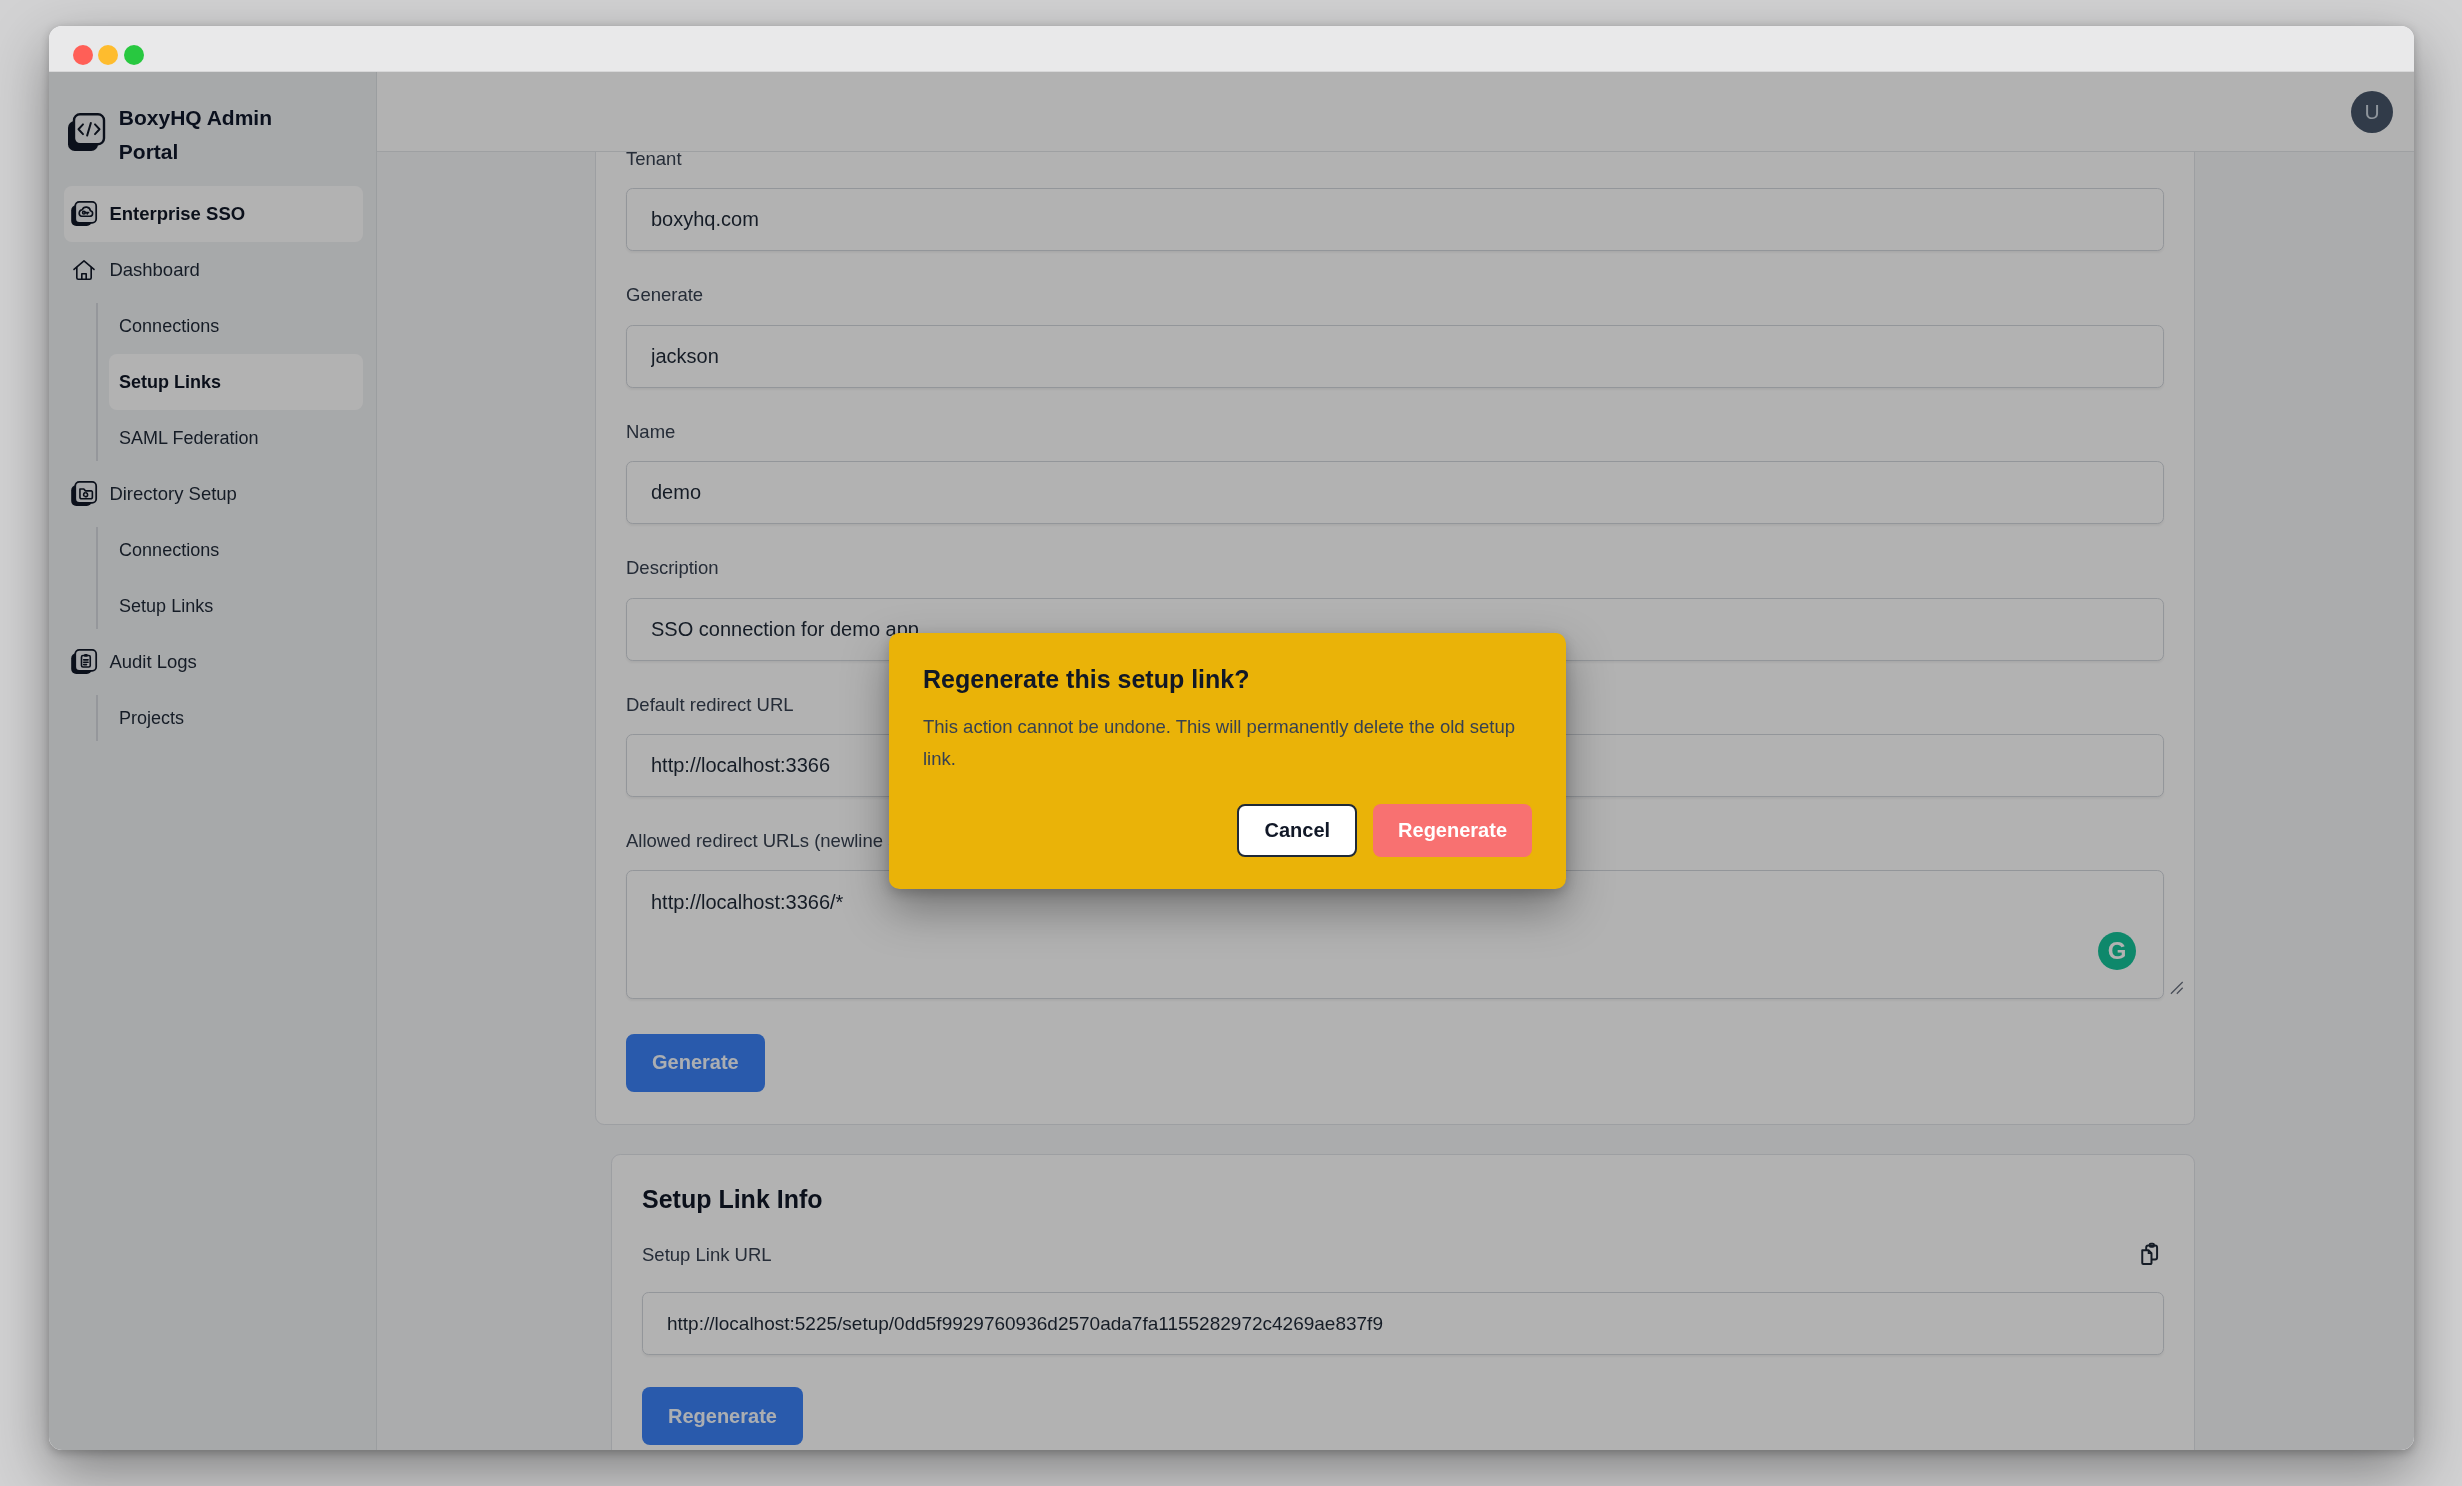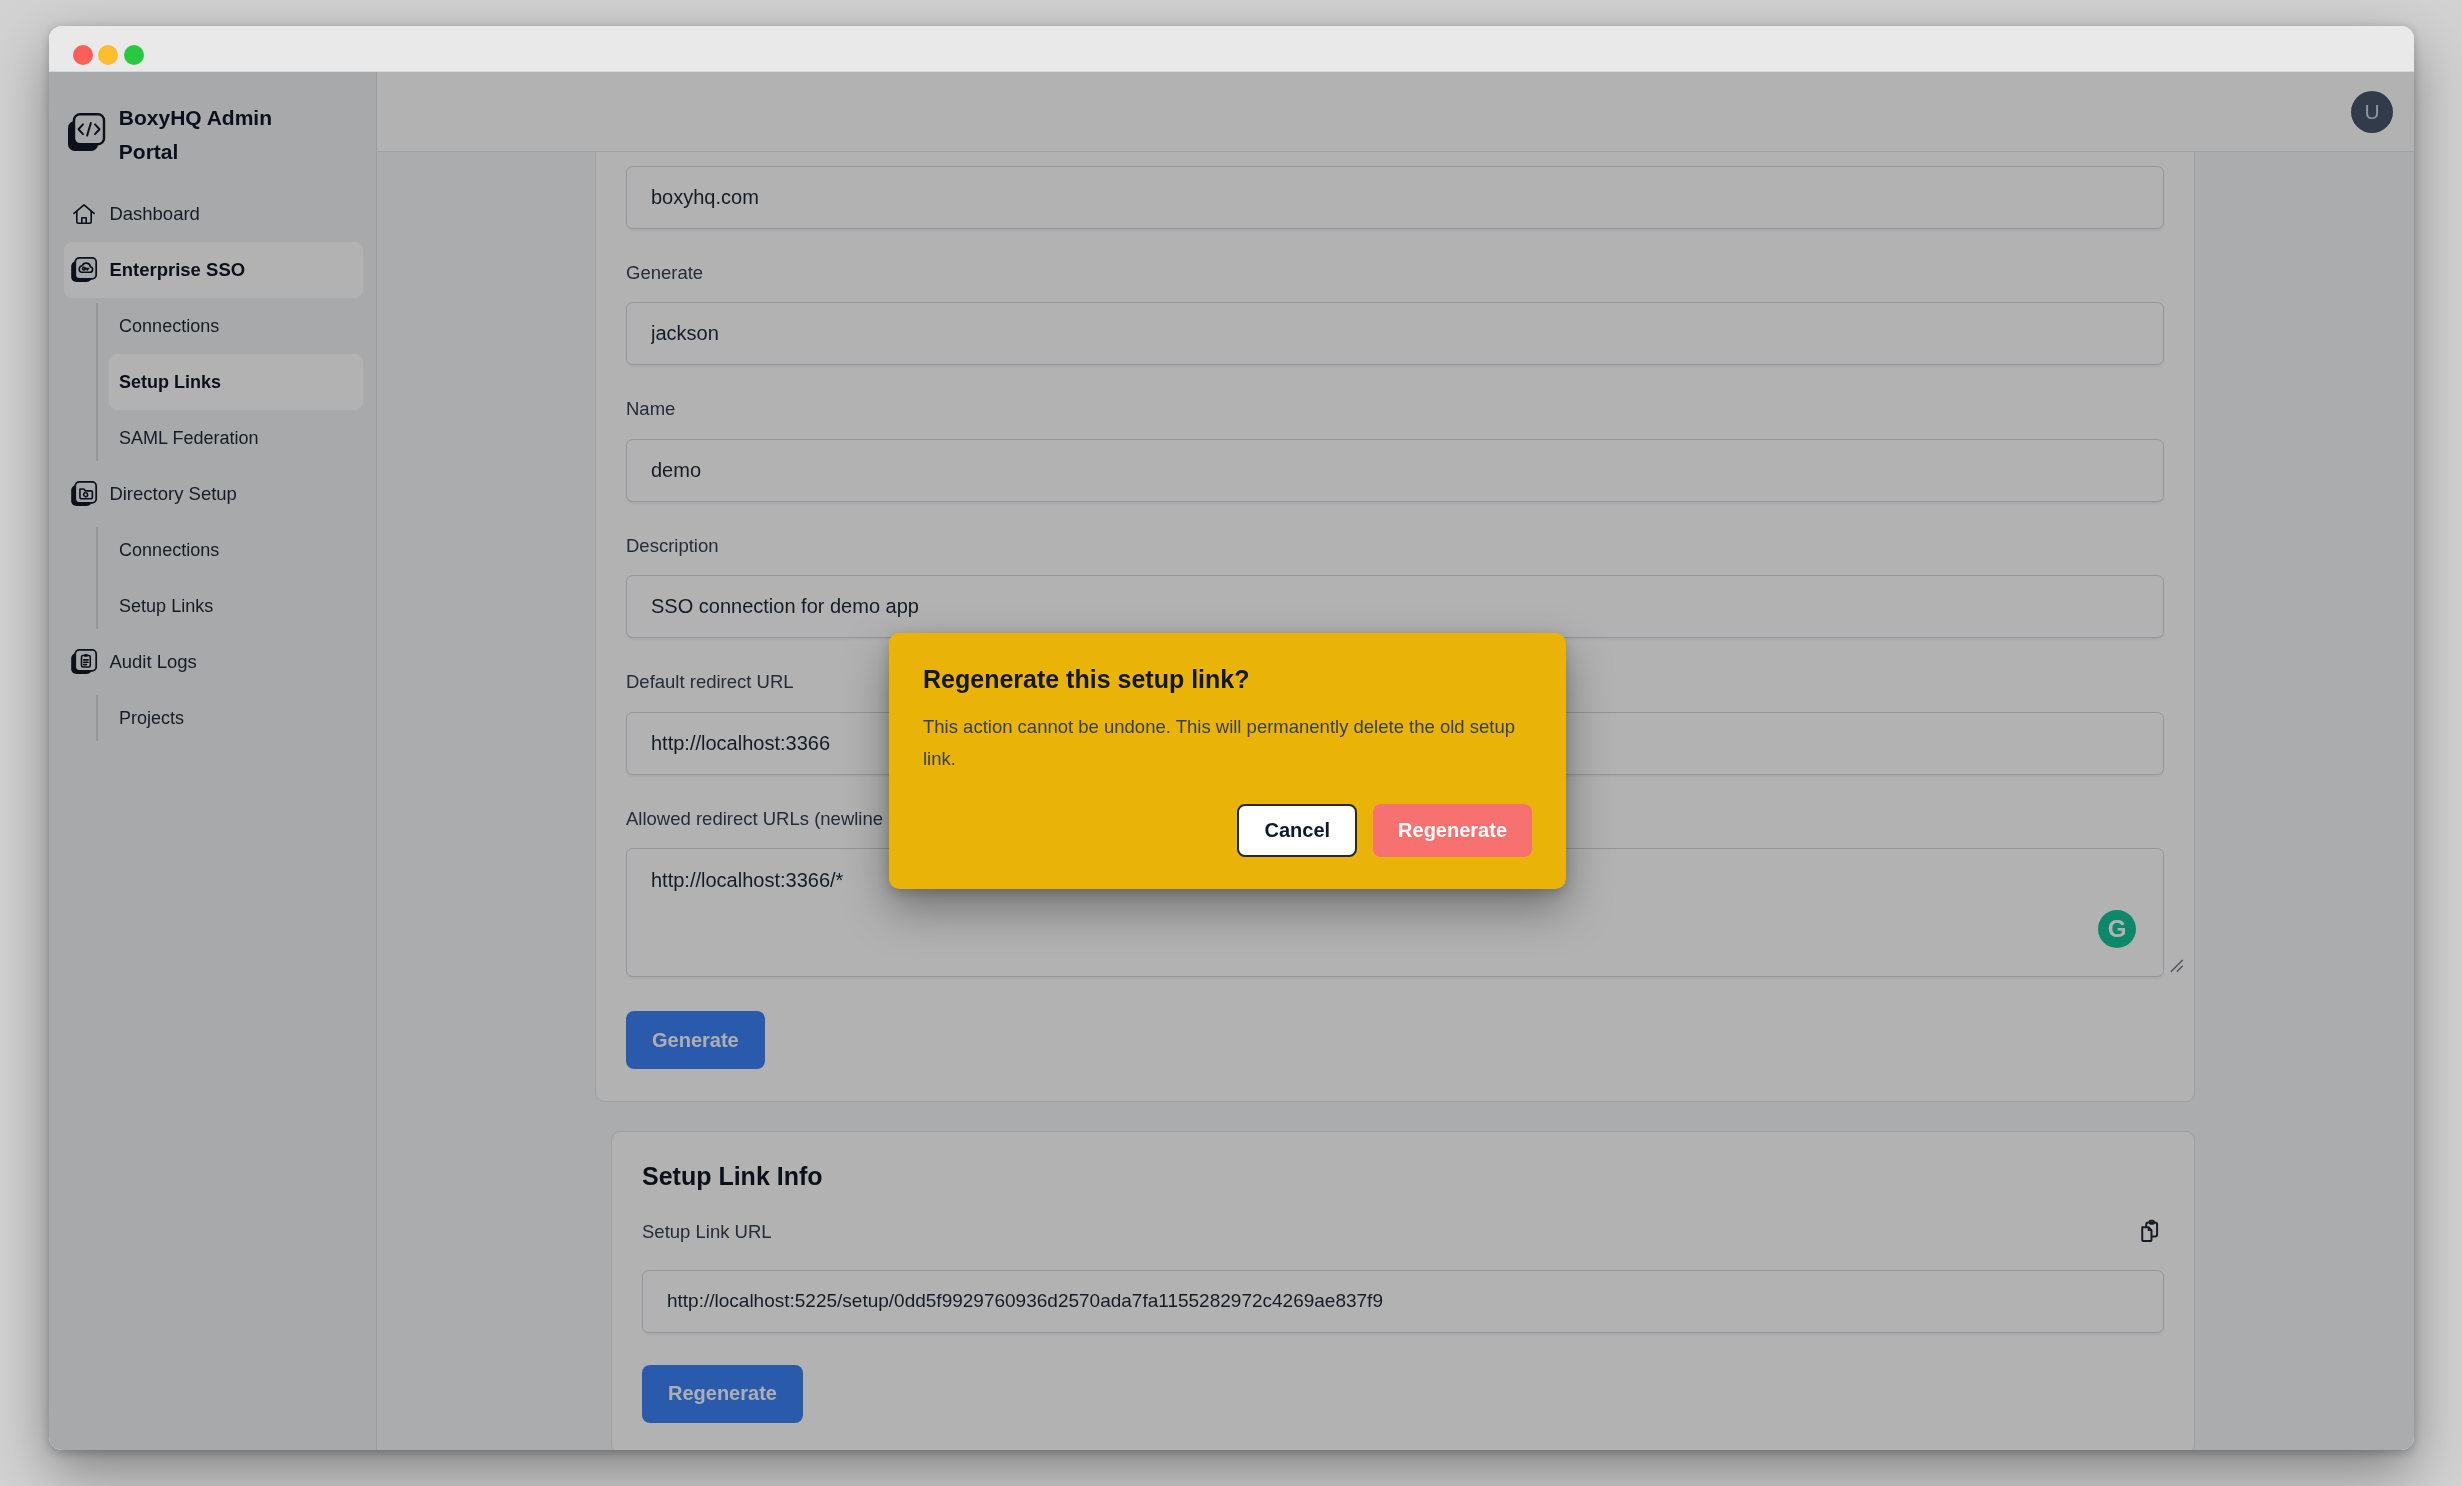--- a/index.html
+++ b/index.html
@@ -128,39 +128,39 @@
       <div class="logo">
         <svg viewBox="0 0 56 60">
           <rect x="4" y="14" width="40" height="40" rx="9" fill="#111827"></rect>
           <rect x="12" y="5" width="40" height="40" rx="8" fill="#eef0f3" stroke="#111827" stroke-width="3.2"></rect>
           <path class="ic" stroke-width="2.8" d="M24 18.5 l-6 6.5 6 6.5 M40 18.5 l6 6.5 -6 6.5 M34.5 16.5 l-5 17"></path>
         </svg>
         <div class="logo-text">BoxyHQ Admin Portal</div>
       </div>
 
       <nav>
-        <div class="nav-row">
-          <svg viewBox="0 0 48 48">
-            <path class="ic" stroke-width="2.8" d="M8 23 L24 9.5 40 23"></path>
-            <path class="ic" stroke-width="2.8" d="M12.5 20 V36.5 a2.2 2.2 0 0 0 2.2 2.2 h18.6 a2.2 2.2 0 0 0 2.2-2.2 V20"></path>
-            <path class="ic" stroke-width="2.8" d="M20.5 38.5 V30 h7 v8.5"></path>
-          </svg>
-          <span>Dashboard</span>
-        </div>
-
         <div class="nav-row active">
           <svg viewBox="0 0 48 48">
             <rect x="3.5" y="10" width="33" height="33" rx="8" fill="#111827"></rect>
             <rect x="10" y="4.5" width="33.5" height="33.5" rx="6.5" fill="#eef0f3" stroke="#111827" stroke-width="2.8"></rect>
             <path class="ic" stroke-width="2.3" d="M19.5 27.6 h13.8 a4.4 4.4 0 0 0 1-8.7 a6.8 6.8 0 0 0-13.1-1.6 a5.4 5.4 0 0 0-1.7 10.3 z"></path>
             <circle class="ic" stroke-width="2" cx="23.8" cy="21.8" r="2.1"></circle>
             <path class="ic" stroke-width="2" d="M25.9 21.8 h5.4 M29.2 22 v1.9"></path>
           </svg>
           <span>Enterprise SSO</span>
         </div>
+
+        <div class="nav-row">
+          <svg viewBox="0 0 48 48">
+            <path class="ic" stroke-width="2.8" d="M8 23 L24 9.5 40 23"></path>
+            <path class="ic" stroke-width="2.8" d="M12.5 20 V36.5 a2.2 2.2 0 0 0 2.2 2.2 h18.6 a2.2 2.2 0 0 0 2.2-2.2 V20"></path>
+            <path class="ic" stroke-width="2.8" d="M20.5 38.5 V30 h7 v8.5"></path>
+          </svg>
+          <span>Dashboard</span>
+        </div>
         <div class="nav-children">
           <div class="nav-child">
             <span>Connections</span>
           </div>
           <div class="nav-child active">
             <span>Setup Links</span>
           </div>
           <div class="nav-child">
             <span>SAML Federation</span>
           </div>
@@ -206,20 +206,21 @@
     <div class="right-col">
       <header class="topbar">
         <div class="avatar">U</div>
       </header>
 
       <main class="content">
         <div class="scroll-inner">
 
           <section class="card card1">
             <div class="field">
+              <label class="field-label">Tenant</label>
               <input class="tinput" value="boxyhq.com" style="">
             </div>
             <div class="field">
               <label class="field-label">Generate</label>
               <input class="tinput" value="jackson" style="">
             </div>
             <div class="field">
               <label class="field-label">Name</label>
               <input class="tinput" value="demo" style="">
             </div>

